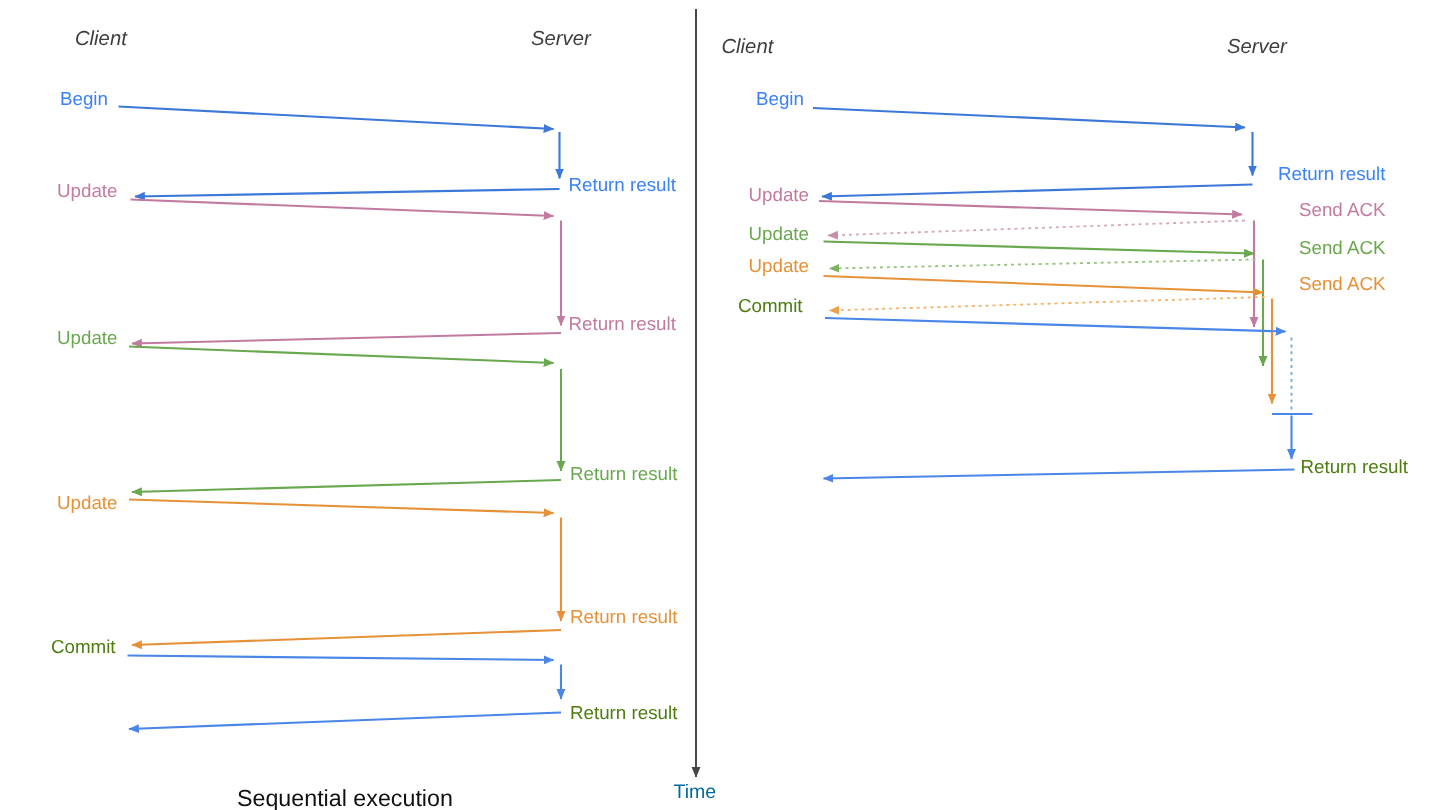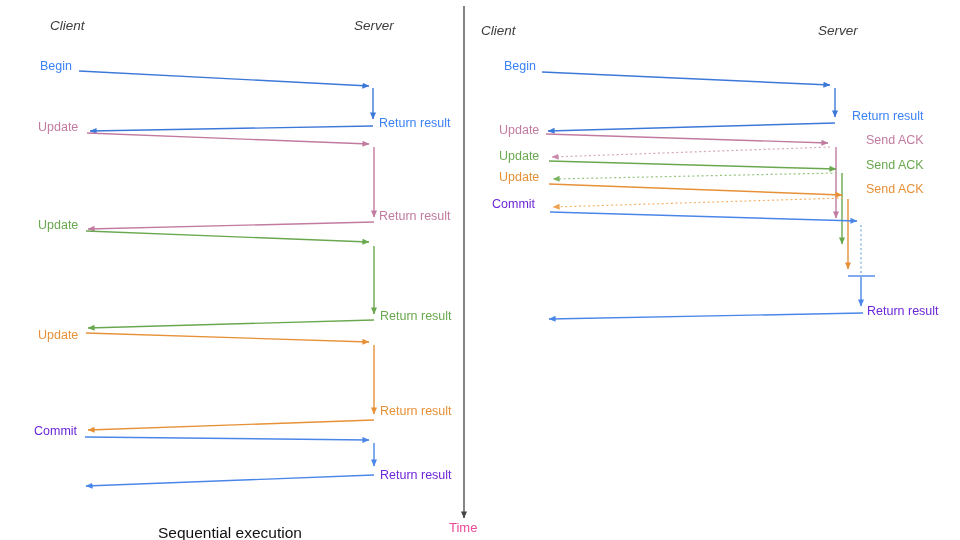--- a/index.html
+++ b/index.html
@@ -4,23 +4,23 @@
 <style>
   html,body{margin:0;padding:0;background:#ffffff;}
   #stage{
     position:relative;width:960px;height:540px;background:#ffffff;overflow:hidden;
     font-family:Liberation Sans, sans-serif;
   }
   #arrow-layer{position:absolute;left:0;top:0;width:960px;height:540px;}
   .lbl{position:absolute;white-space:nowrap;font-size:12.5px;line-height:1.1;}
   .hdr{position:absolute;white-space:nowrap;font-style:italic;font-size:13.5px;color:#3d3d3d;}
   .title{position:absolute;white-space:nowrap;font-size:15.5px;color:#111111;}
-  .time{position:absolute;white-space:nowrap;font-size:13px;color:#ec4899;}
+  .time{position:absolute;white-space:nowrap;font-size:13px;color:#0369a1;}
   .c-blue{color:#3b82f6;}
-  .c-blue2{color:#6d28d9;}
+  .c-blue2{color:#4d7c0f;}
   .c-mag{color:#c27ba0;}
   .c-grn{color:#6aa84f;}
   .c-org{color:#e69138;}
   line{stroke-width:1.4;fill:none;}
   .s-blue{stroke:#3c78d8;}
   .s-blue2{stroke:#4a86e8;}
   .s-mag{stroke:#c27ba0;}
   .s-grn{stroke:#6aa84f;}
   .s-org{stroke:#e69138;}
   .s-magl{stroke:#d5a6bd;}

